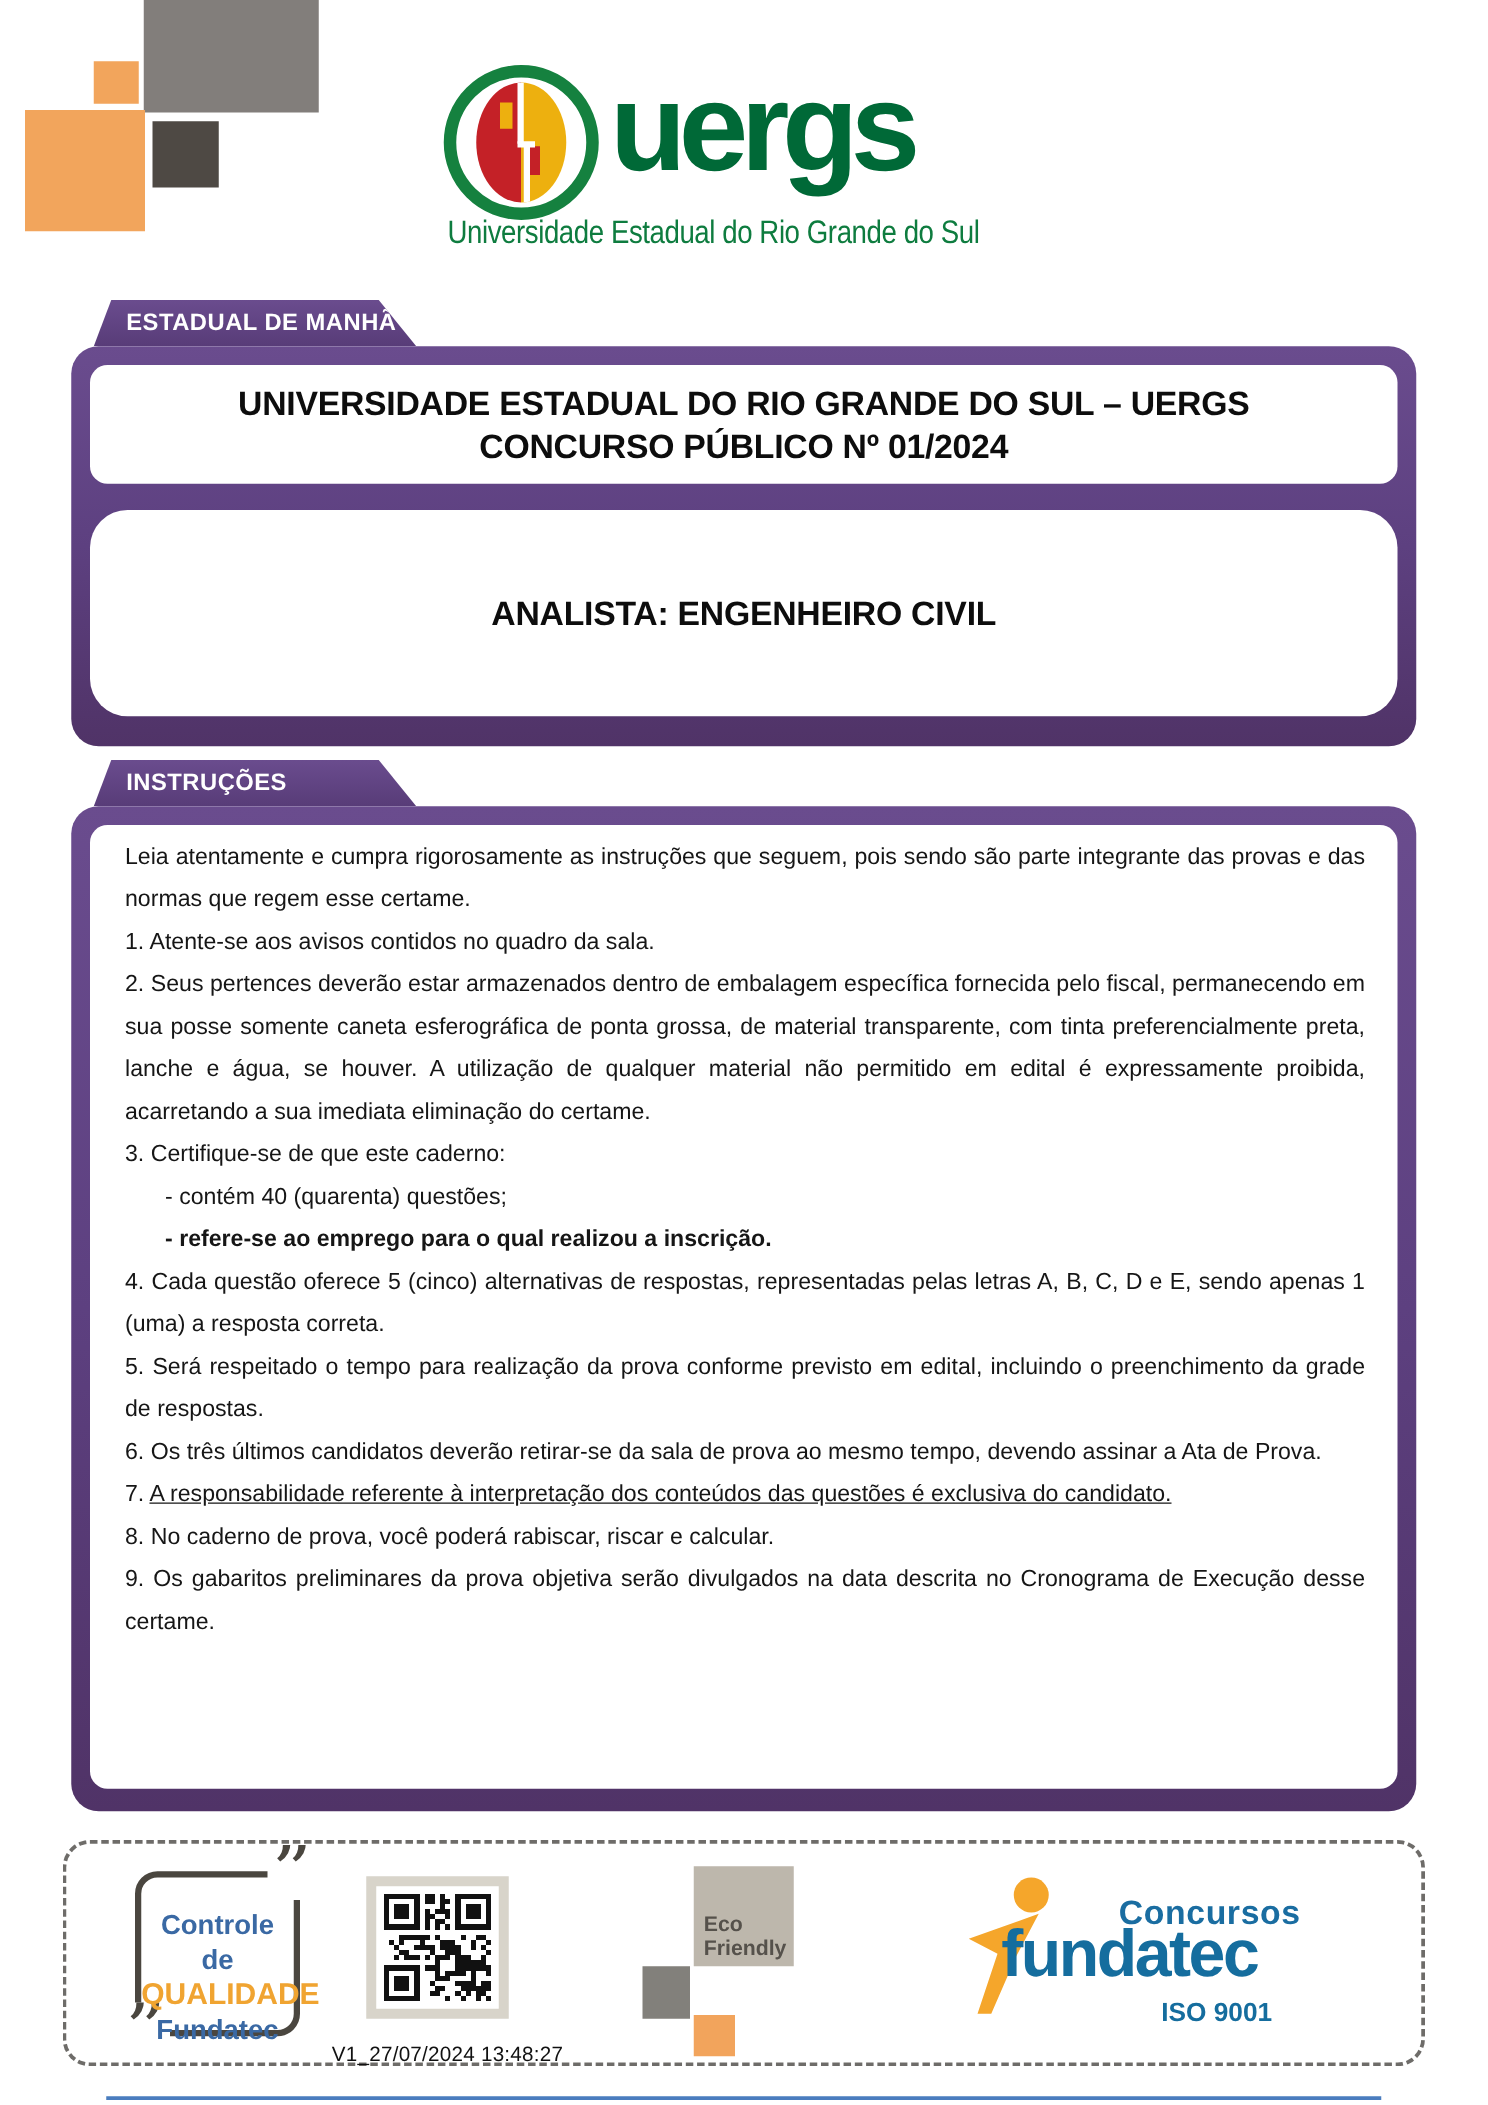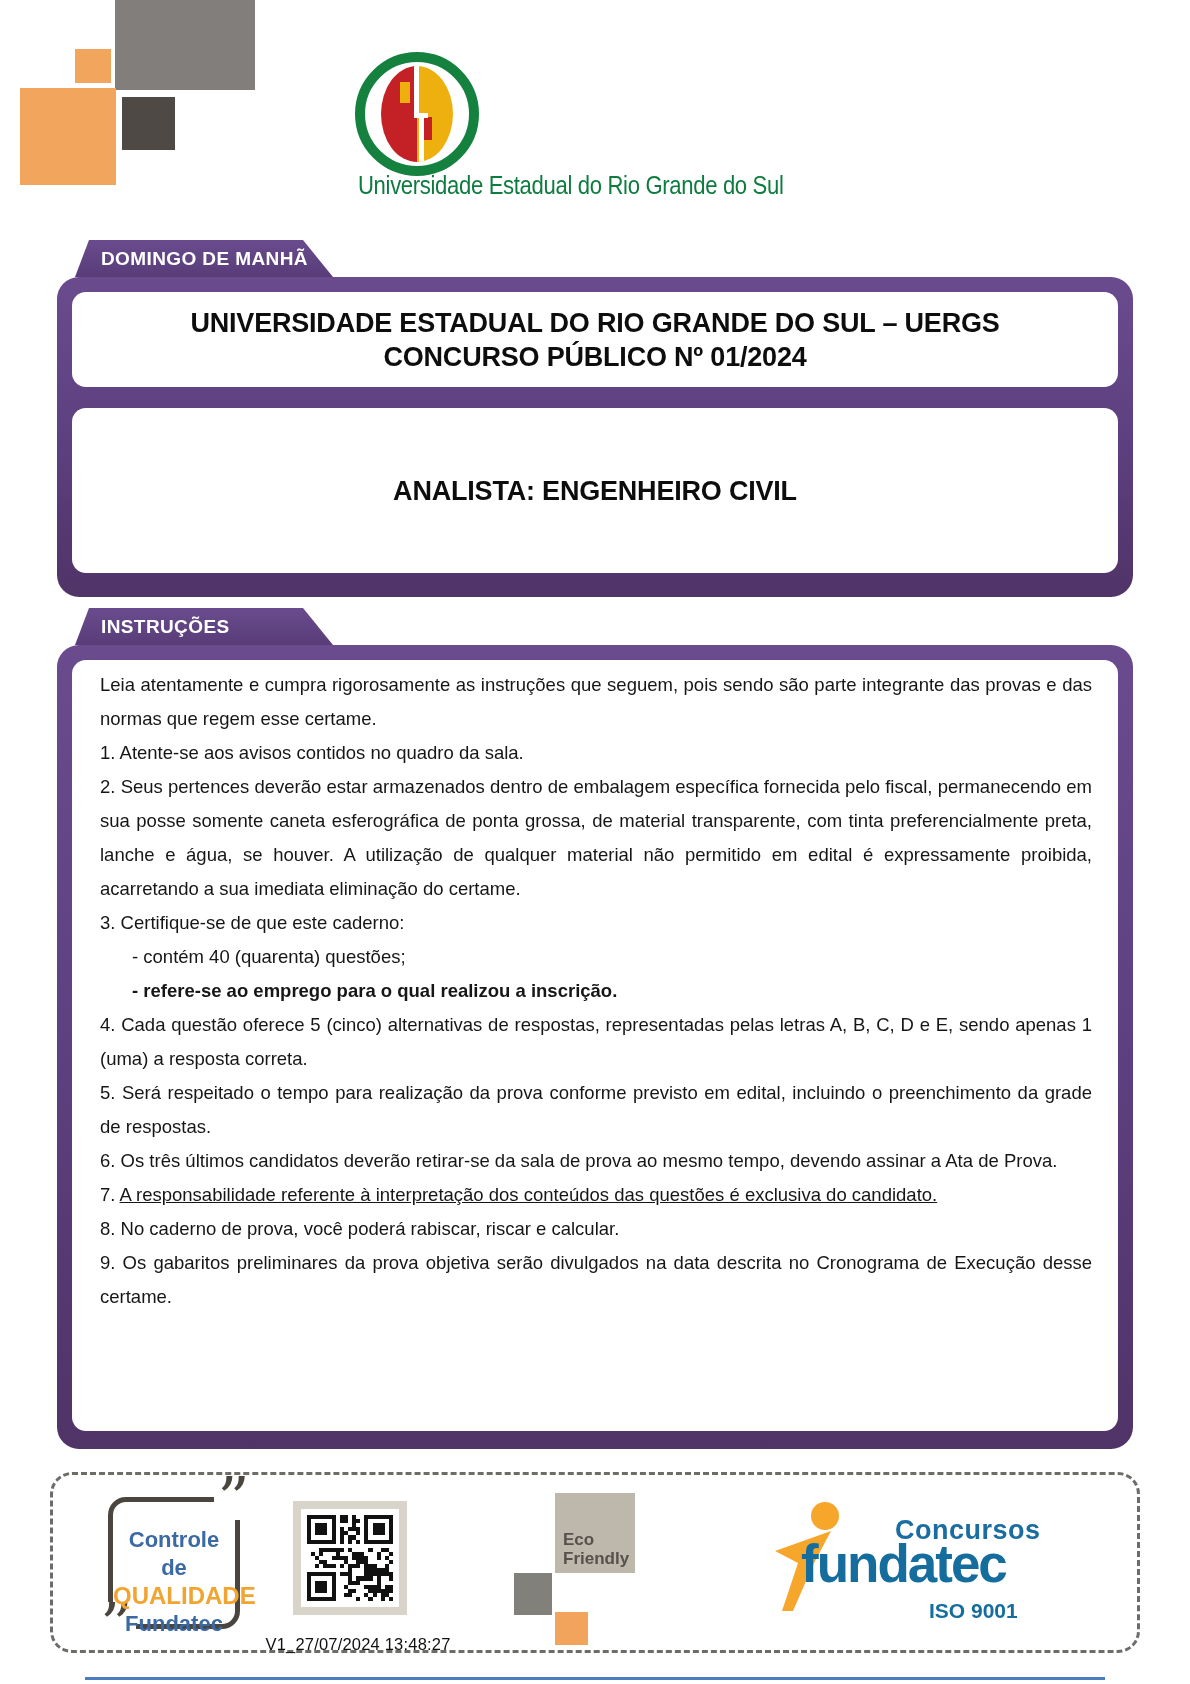--- a/index.html
+++ b/index.html
@@ -89,33 +89,34 @@
 
   <div class="logo-circle">
     <div class="logo-inner">
       <div class="logo-rect-y"></div>
       <div class="logo-rect-r"></div>
       <div class="logo-step1"></div>
       <div class="logo-step2"></div>
       <div class="logo-step3"></div>
     </div>
   </div>
+  <div class="logo-wordmark">uergs</div>
   <div class="logo-subtitle">Universidade Estadual do Rio Grande do Sul</div>
 
   <div class="tab" style="left:75px;top:240px;width:258px;">
-    <span>DOMINGO DE MANHÃ</span>
+    <span>ESTADUAL DE MANHÃ</span>
   </div>
   <div class="panel" style="top:277px;height:320px;">
     <div class="panel-card" style="top:15px;height:95px;">
       <div class="title-stack">
         <div class="title-line">UNIVERSIDADE ESTADUAL DO RIO GRANDE DO SUL – UERGS</div>
         <div class="title-line">CONCURSO PÚBLICO Nº 01/2024</div>
       </div>
     </div>
-    <div class="panel-card" style="top:131px;height:165px;">
+    <div class="panel-card" style="top:131px;height:165px;border-radius:30px;">
       <div class="title-stack">
         <div class="title-line">ANALISTA: ENGENHEIRO CIVIL</div>
       </div>
     </div>
   </div>
 
   <div class="tab" style="left:75px;top:608px;width:258px;">
     <span>INSTRUÇÕES</span>
   </div>
   <div class="panel" style="top:645px;height:804px;">

